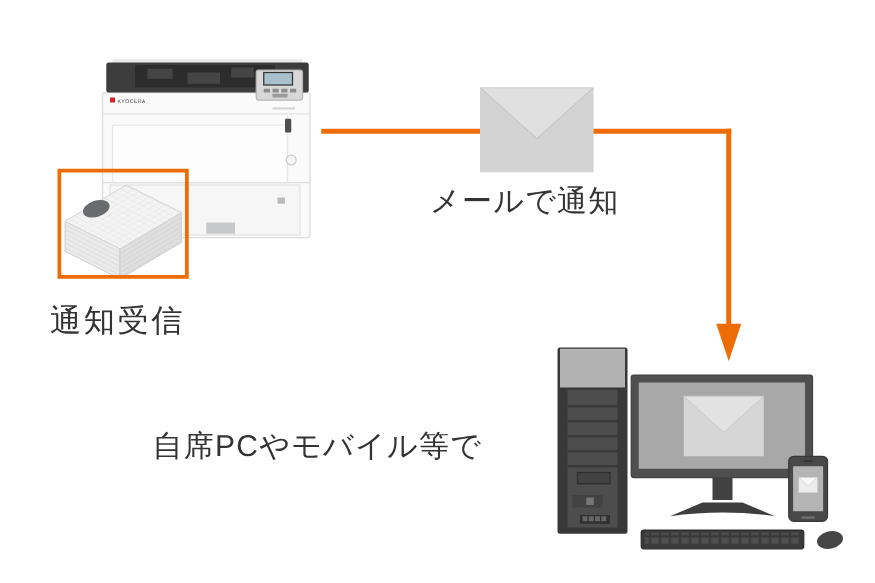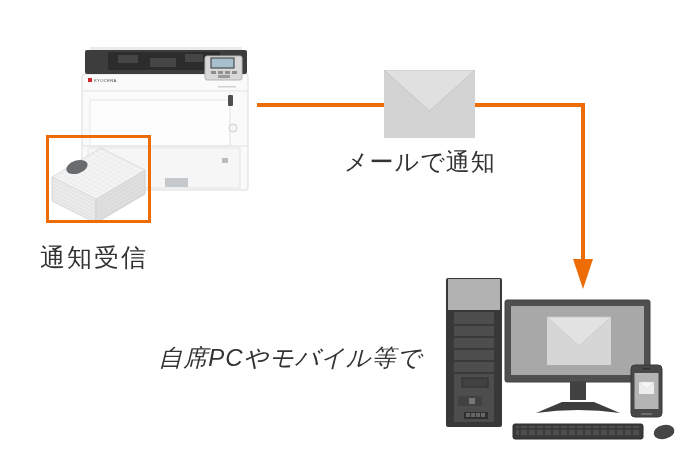--- a/index.html
+++ b/index.html
@@ -7,21 +7,21 @@
     position:relative;width:700px;height:466px;background:#ffffff;overflow:hidden;
     font-family:"Liberation Sans","DejaVu Sans",sans-serif;
   }
   .abs{position:absolute;}
   .label{
     position:absolute;color:var(--color-text,#333);font-weight:500;
     font-family:"Liberation Sans","DejaVu Sans",sans-serif;
   }
   .job-label{left:40px;top:242px;font-size:25px;line-height:30px;letter-spacing:2px;}
   .mail-label{left:344px;top:148px;width:200px;font-size:24px;line-height:28px;letter-spacing:1px;}
-  .pc-label{left:122px;top:334px;width:300px;text-align:right;font-size:24px;line-height:47px;letter-spacing:1px;font-style:italic;}
+  .pc-label{left:122px;top:334px;width:300px;font-size:24px;line-height:47px;letter-spacing:1px;}
   .highlight-box{
     left:46px;top:135px;width:99px;height:82px;
     border:3px solid var(--color-accent,#ED6C05);background:transparent;
   }
   .arrow-seg{position:absolute;background:var(--color-accent,#ED6C05);}
   .seg-h1{left:257px;top:103px;width:130px;height:4px;}
   .seg-h2{left:474px;top:103px;width:111px;height:4px;}
   .seg-v{left:581px;top:103px;width:4px;height:158px;}
   .arrow-head{
     position:absolute;left:573px;top:259px;width:0;height:0;background:transparent;

